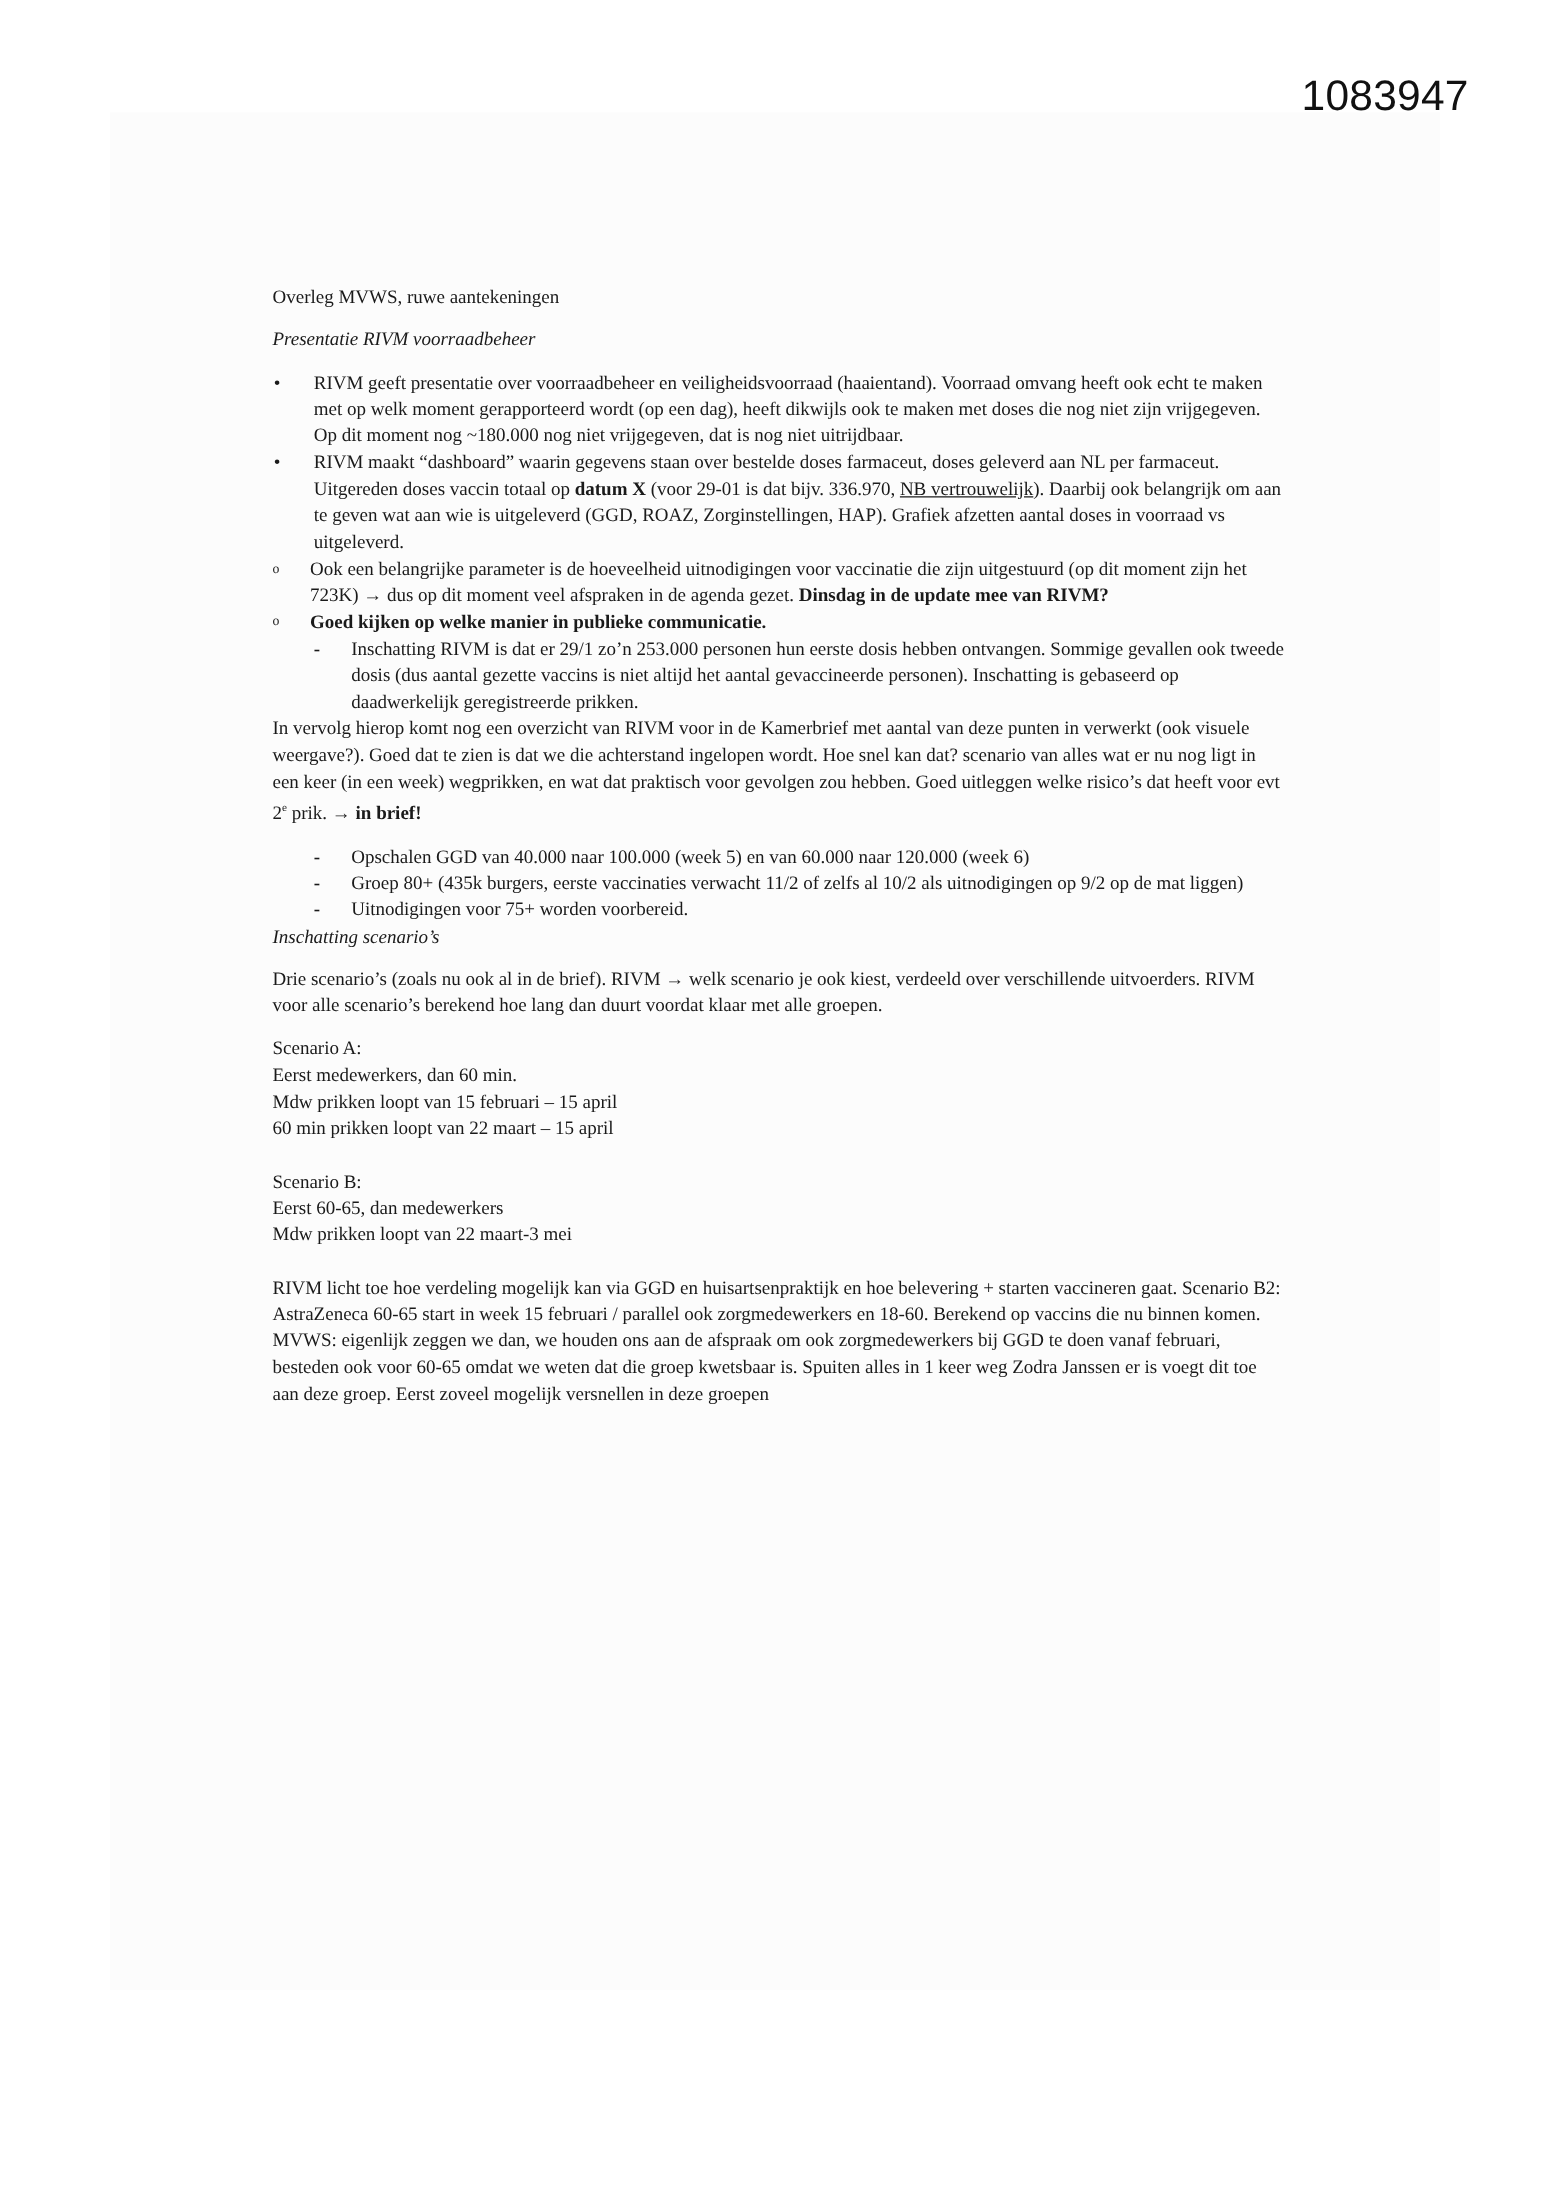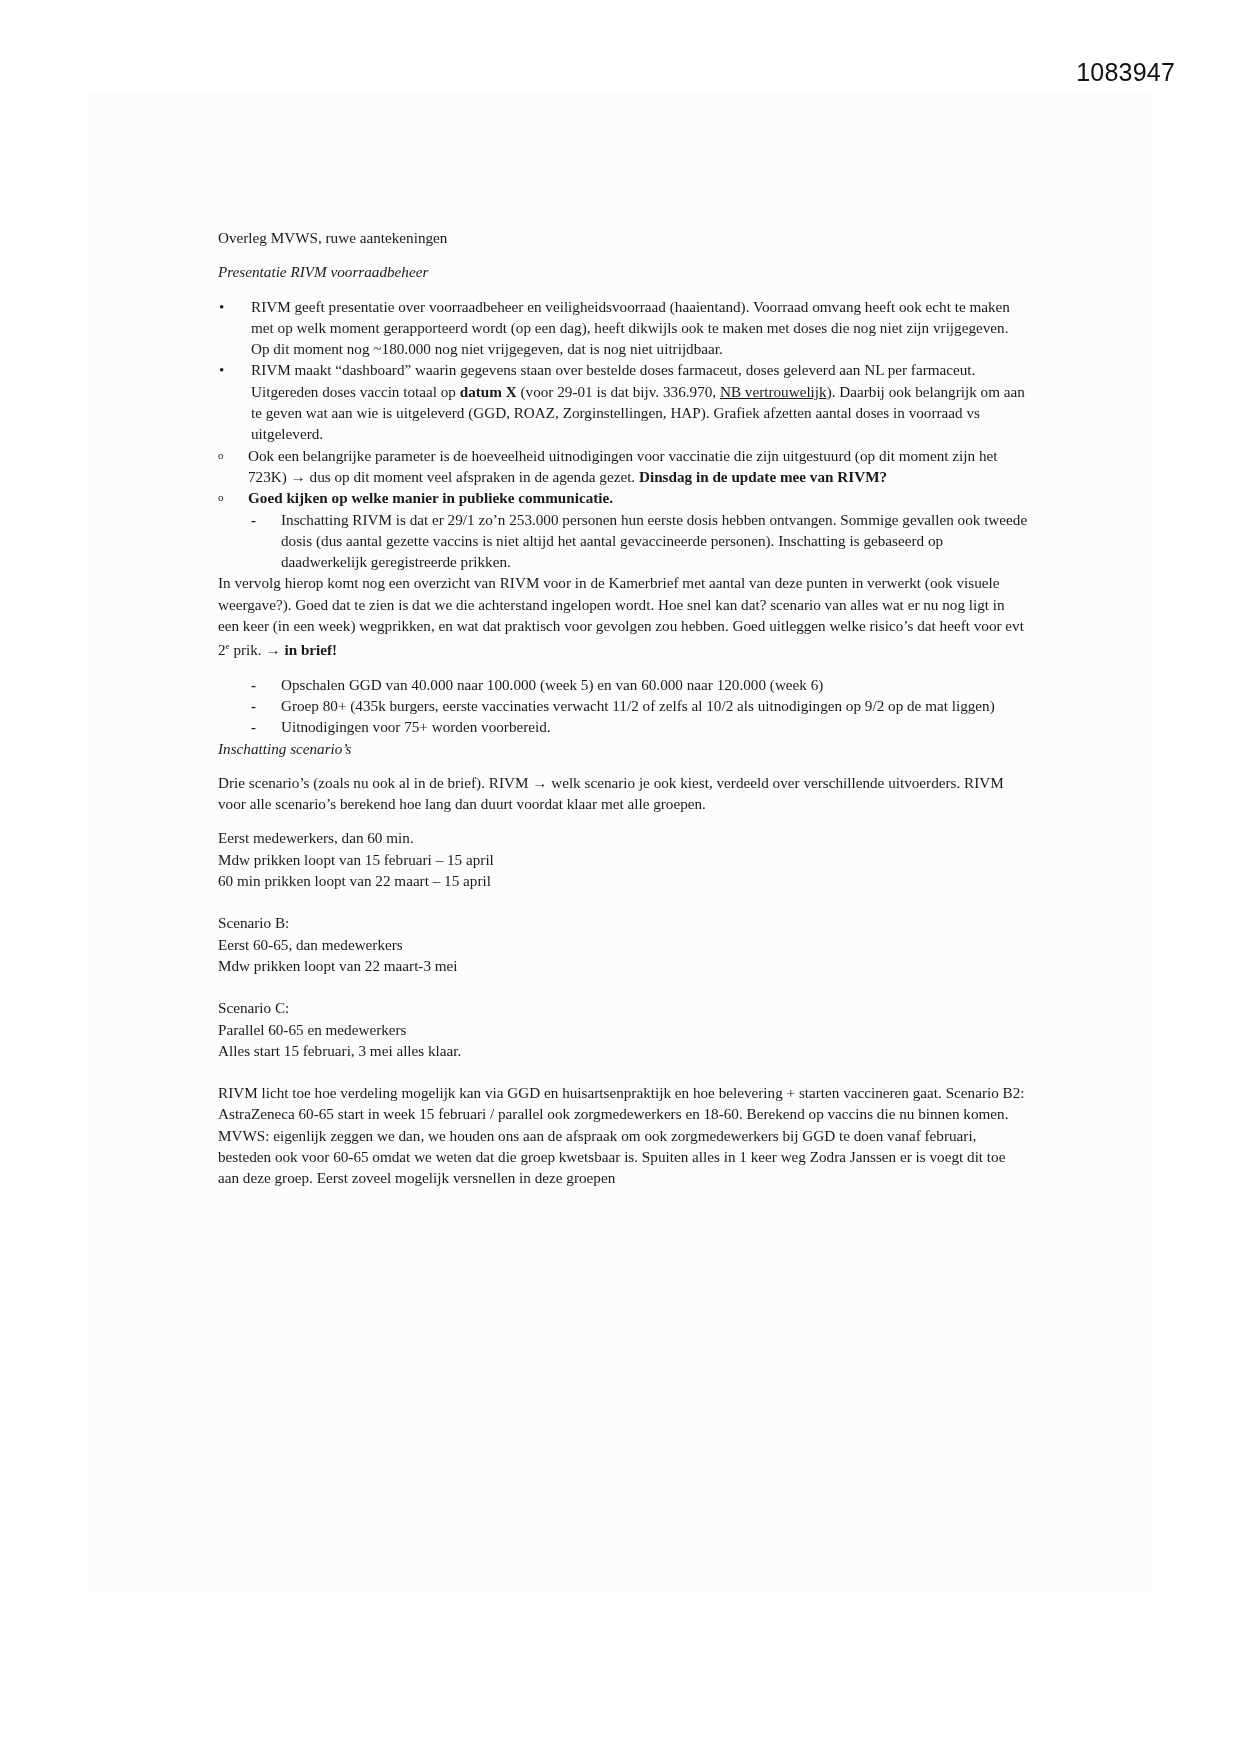--- a/index.html
+++ b/index.html
@@ -13,21 +13,21 @@
       position: relative;
       overflow: hidden;
       font-family: "DejaVu Sans", sans-serif;
       color: #1a1a1a;
     }
     .doc-id {
       position: absolute;
       top: 58px;
       right: 66px;
       font-family: "Liberation Sans", sans-serif;
-      font-size: 25px;
+      font-size: 34px;
       color: #111;
       letter-spacing: 0.2px;
     }
     .page {
       position: absolute;
       left: 88px;
       top: 90px;
       width: 1064px;
       height: 1502px;
       background: #fcfcfc;
@@ -130,32 +130,28 @@
       <span class="marker">-</span>
       <span>Uitnodigingen voor 75+ worden voorbereid.</span>
     </li>
   </ul>
 
   <p class="section-heading">Inschatting scenario’s</p>
 
   <p class="para">Drie scenario’s (zoals nu ook al in de brief). RIVM → welk scenario je ook kiest, verdeeld over verschillende uitvoerders. RIVM voor alle scenario’s berekend hoe lang dan duurt voordat klaar met alle groepen.</p>
 
   <div class="group">
+    <p>Scenario A:</p>
     <p>Eerst medewerkers, dan 60 min.</p>
     <p>Mdw prikken loopt van 15 februari – 15 april</p>
     <p>60 min prikken loopt van 22 maart – 15 april</p>
   </div>
 
   <div class="group-after-b" style="padding-top:8px;">
     <p>Scenario B:</p>
     <p>Eerst 60-65, dan medewerkers</p>
     <p>Mdw prikken loopt van 22 maart-3 mei</p>
   </div>
 
-  <div class="group-after-b">
-    <p>Scenario C:</p>
-    <p>Parallel 60-65 en medewerkers</p>
-    <p>Alles start 15 februari, 3 mei alles klaar.</p>
-  </div>
 
   <p>RIVM licht toe hoe verdeling mogelijk kan via GGD en huisartsenpraktijk en hoe belevering + starten vaccineren gaat. Scenario B2: AstraZeneca 60-65 start in week 15 februari / parallel ook zorgmedewerkers en 18-60. Berekend op vaccins die nu binnen komen. MVWS: eigenlijk zeggen we dan, we houden ons aan de afspraak om ook zorgmedewerkers bij GGD te doen vanaf februari, besteden ook voor 60-65 omdat we weten dat die groep kwetsbaar is. Spuiten alles in 1 keer weg Zodra Janssen er is voegt dit toe aan deze groep. Eerst zoveel mogelijk versnellen in deze groepen</p>
 
 </div>
 
 </body></html>

